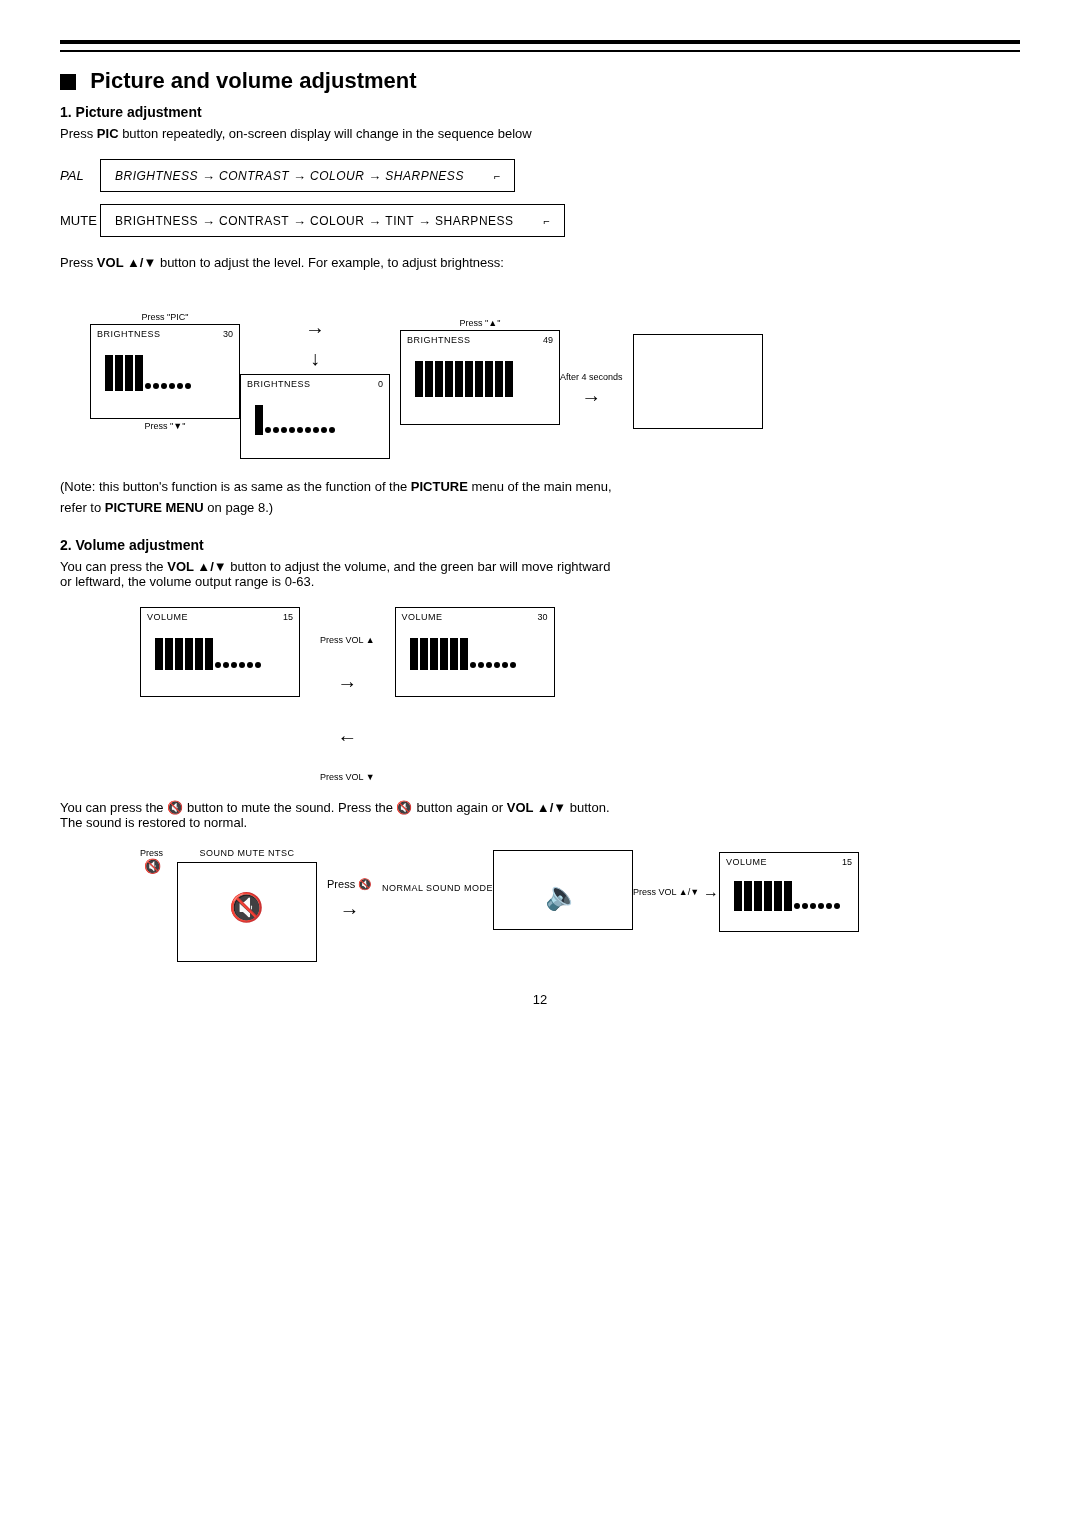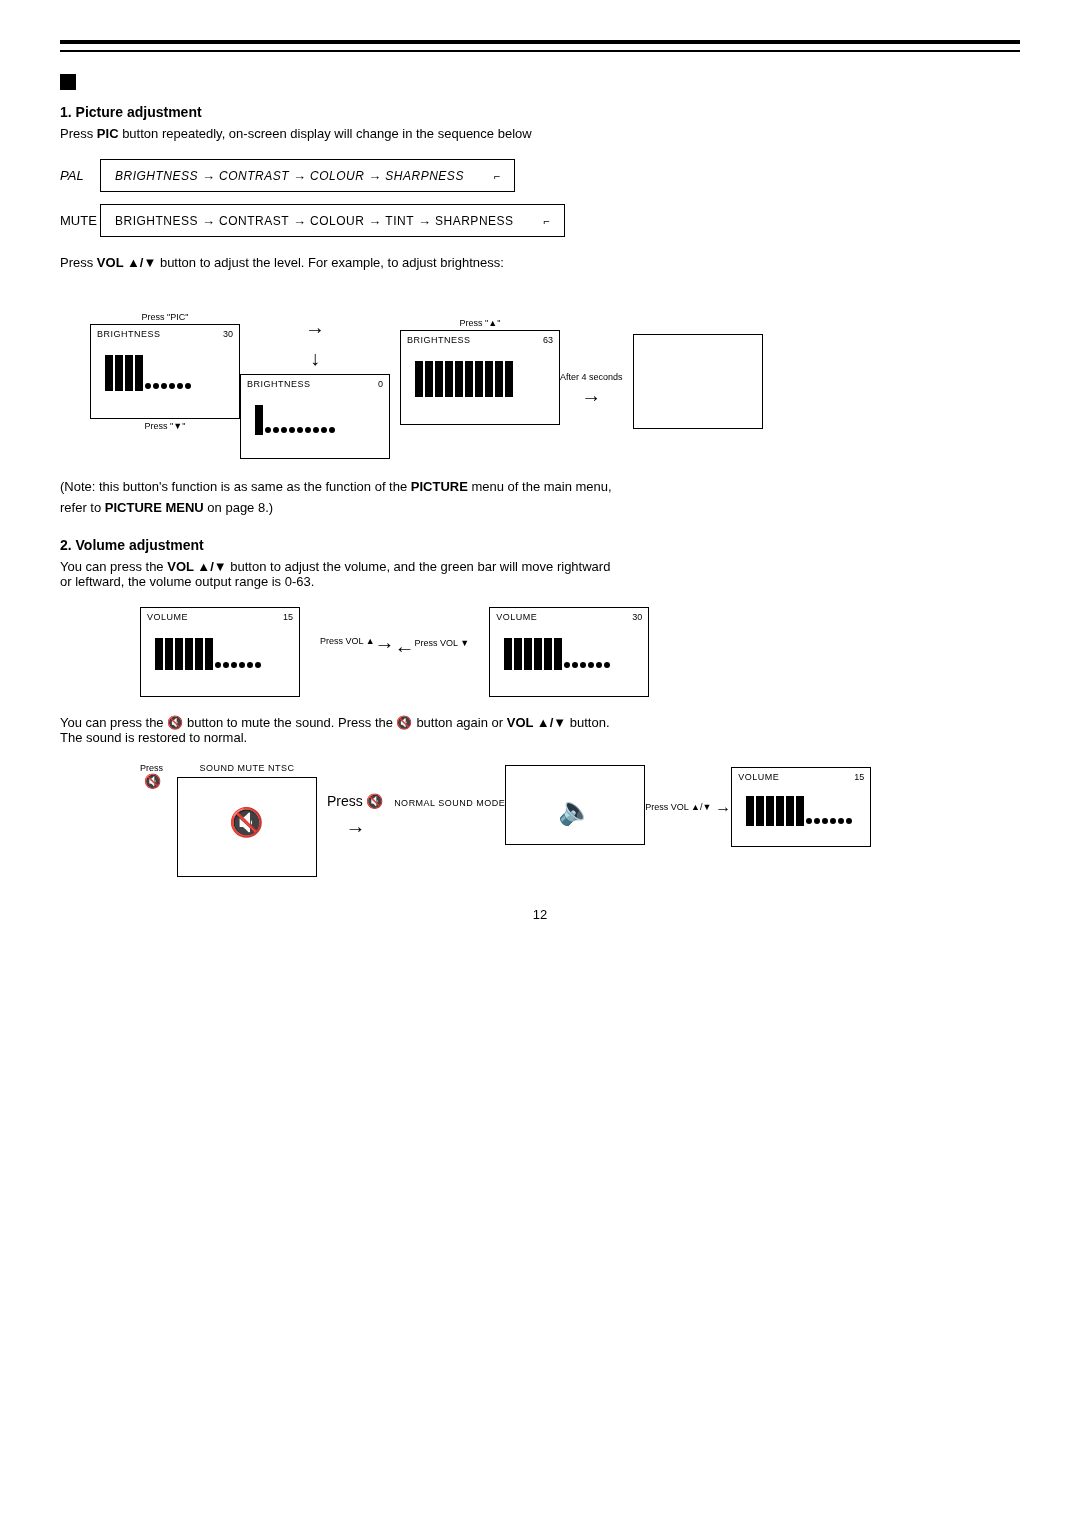--- a/index.html
+++ b/index.html
@@ -143,20 +143,21 @@
       align-items: center;
     }
   </style>
 </head>
 <body>
 
 <div class="top-border"></div>
 
 <h1>
   <span style="display:inline-block; width:16px; height:16px; background:#000; margin-right:8px; vertical-align:middle;"></span>
+  <span>Picture and volume adjustment</span>
 </h1>
 
 <div class="section-title">1. Picture adjustment</div>
 <div class="intro-text">
   Press <strong>PIC</strong> button repeatedly, on-screen display will change in the sequence below
 </div>
 
 <div class="seq-row" style="margin-bottom: 12px; font-style: italic;">
   <span class="seq-label-text">PAL</span>
   <div class="seq-items">
@@ -240,21 +241,21 @@
           <div style="width:6px; height:6px; background:#000; border-radius:50%; margin-bottom:2px;"></div>
         </div>
       </div>
     </div>
   </div>
 
   <div class="diag-col" style="margin-left:10px;">
     <div class="press-above">Press "▲"</div>
     <div class="diag-box" style="min-width:160px; min-height:95px;">
       <span class="diag-label">BRIGHTNESS</span>
-      <span class="diag-value">63</span>
+      <span class="diag-value">49</span>
       <div style="display:flex; align-items:flex-end; height:36px; gap:2px; margin-top:22px; padding-left:4px;">
         <div style="background:#000; width:8px; height:36px;"></div>
         <div style="background:#000; width:8px; height:36px;"></div>
         <div style="background:#000; width:8px; height:36px;"></div>
         <div style="background:#000; width:8px; height:36px;"></div>
         <div style="background:#000; width:8px; height:36px;"></div>
         <div style="background:#000; width:8px; height:36px;"></div>
         <div style="background:#000; width:8px; height:36px;"></div>
         <div style="background:#000; width:8px; height:36px;"></div>
         <div style="background:#000; width:8px; height:36px;"></div>
@@ -306,21 +307,21 @@
         <div style="width:6px; height:6px; background:#000; border-radius:50%; margin-bottom:2px;"></div>
         <div style="width:6px; height:6px; background:#000; border-radius:50%; margin-bottom:2px;"></div>
         <div style="width:6px; height:6px; background:#000; border-radius:50%; margin-bottom:2px;"></div>
         <div style="width:6px; height:6px; background:#000; border-radius:50%; margin-bottom:2px;"></div>
         <div style="width:6px; height:6px; background:#000; border-radius:50%; margin-bottom:2px;"></div>
         <div style="width:6px; height:6px; background:#000; border-radius:50%; margin-bottom:2px;"></div>
       </div>
     </div>
   </div>
 
-  <div style="display:flex; align-items:center; margin-top:20px;">
+  <div style="display:flex; flex-direction:column; align-items:center; margin-top:28px;gap:23px;">
     <span style="font-size:9px; margin-bottom:2px;">Press VOL ▲</span>
     <span style="font-size:20px;">→</span>
     <span style="font-size:20px; margin-top:8px;">←</span>
     <span style="font-size:9px; margin-top:2px;">Press VOL ▼</span>
   </div>
 
   <div style="display:flex; flex-direction:column; align-items:center;">
     <div class="diag-box" style="min-width:160px; min-height:90px;">
       <span class="diag-label">VOLUME</span>
       <span class="diag-value">30</span>
@@ -355,21 +356,21 @@
   </div>
 
   <div style="display:flex; flex-direction:column; align-items:center;">
     <div style="font-size:9px; text-align:center; margin-bottom:4px; letter-spacing:0.5px;">SOUND MUTE NTSC</div>
     <div class="mute-box">
       <div style="font-size:28px; text-align:center; margin-top:20px;">🔇</div>
     </div>
   </div>
 
   <div style="display:flex; flex-direction:column; align-items:center; margin-top:30px; gap:6px;">
-    <span style="font-size:14px;">Press 🔇</span>
+    <span style="font-size:11px;">Press 🔇</span>
     <span style="font-size:20px;">→</span>
   </div>
 
   <div style="display:flex; flex-direction:row; align-items:center;">
     <div style="font-size:9px; text-align:center; margin-bottom:4px; letter-spacing:0.5px;">NORMAL SOUND MODE</div>
     <div class="mute-box" style="min-height:80px;">
       <div style="font-size:28px; text-align:center; margin-top:20px;">🔈</div>
     </div>
 
     <div style="display:flex; align-items:center; margin-top:4px;">

